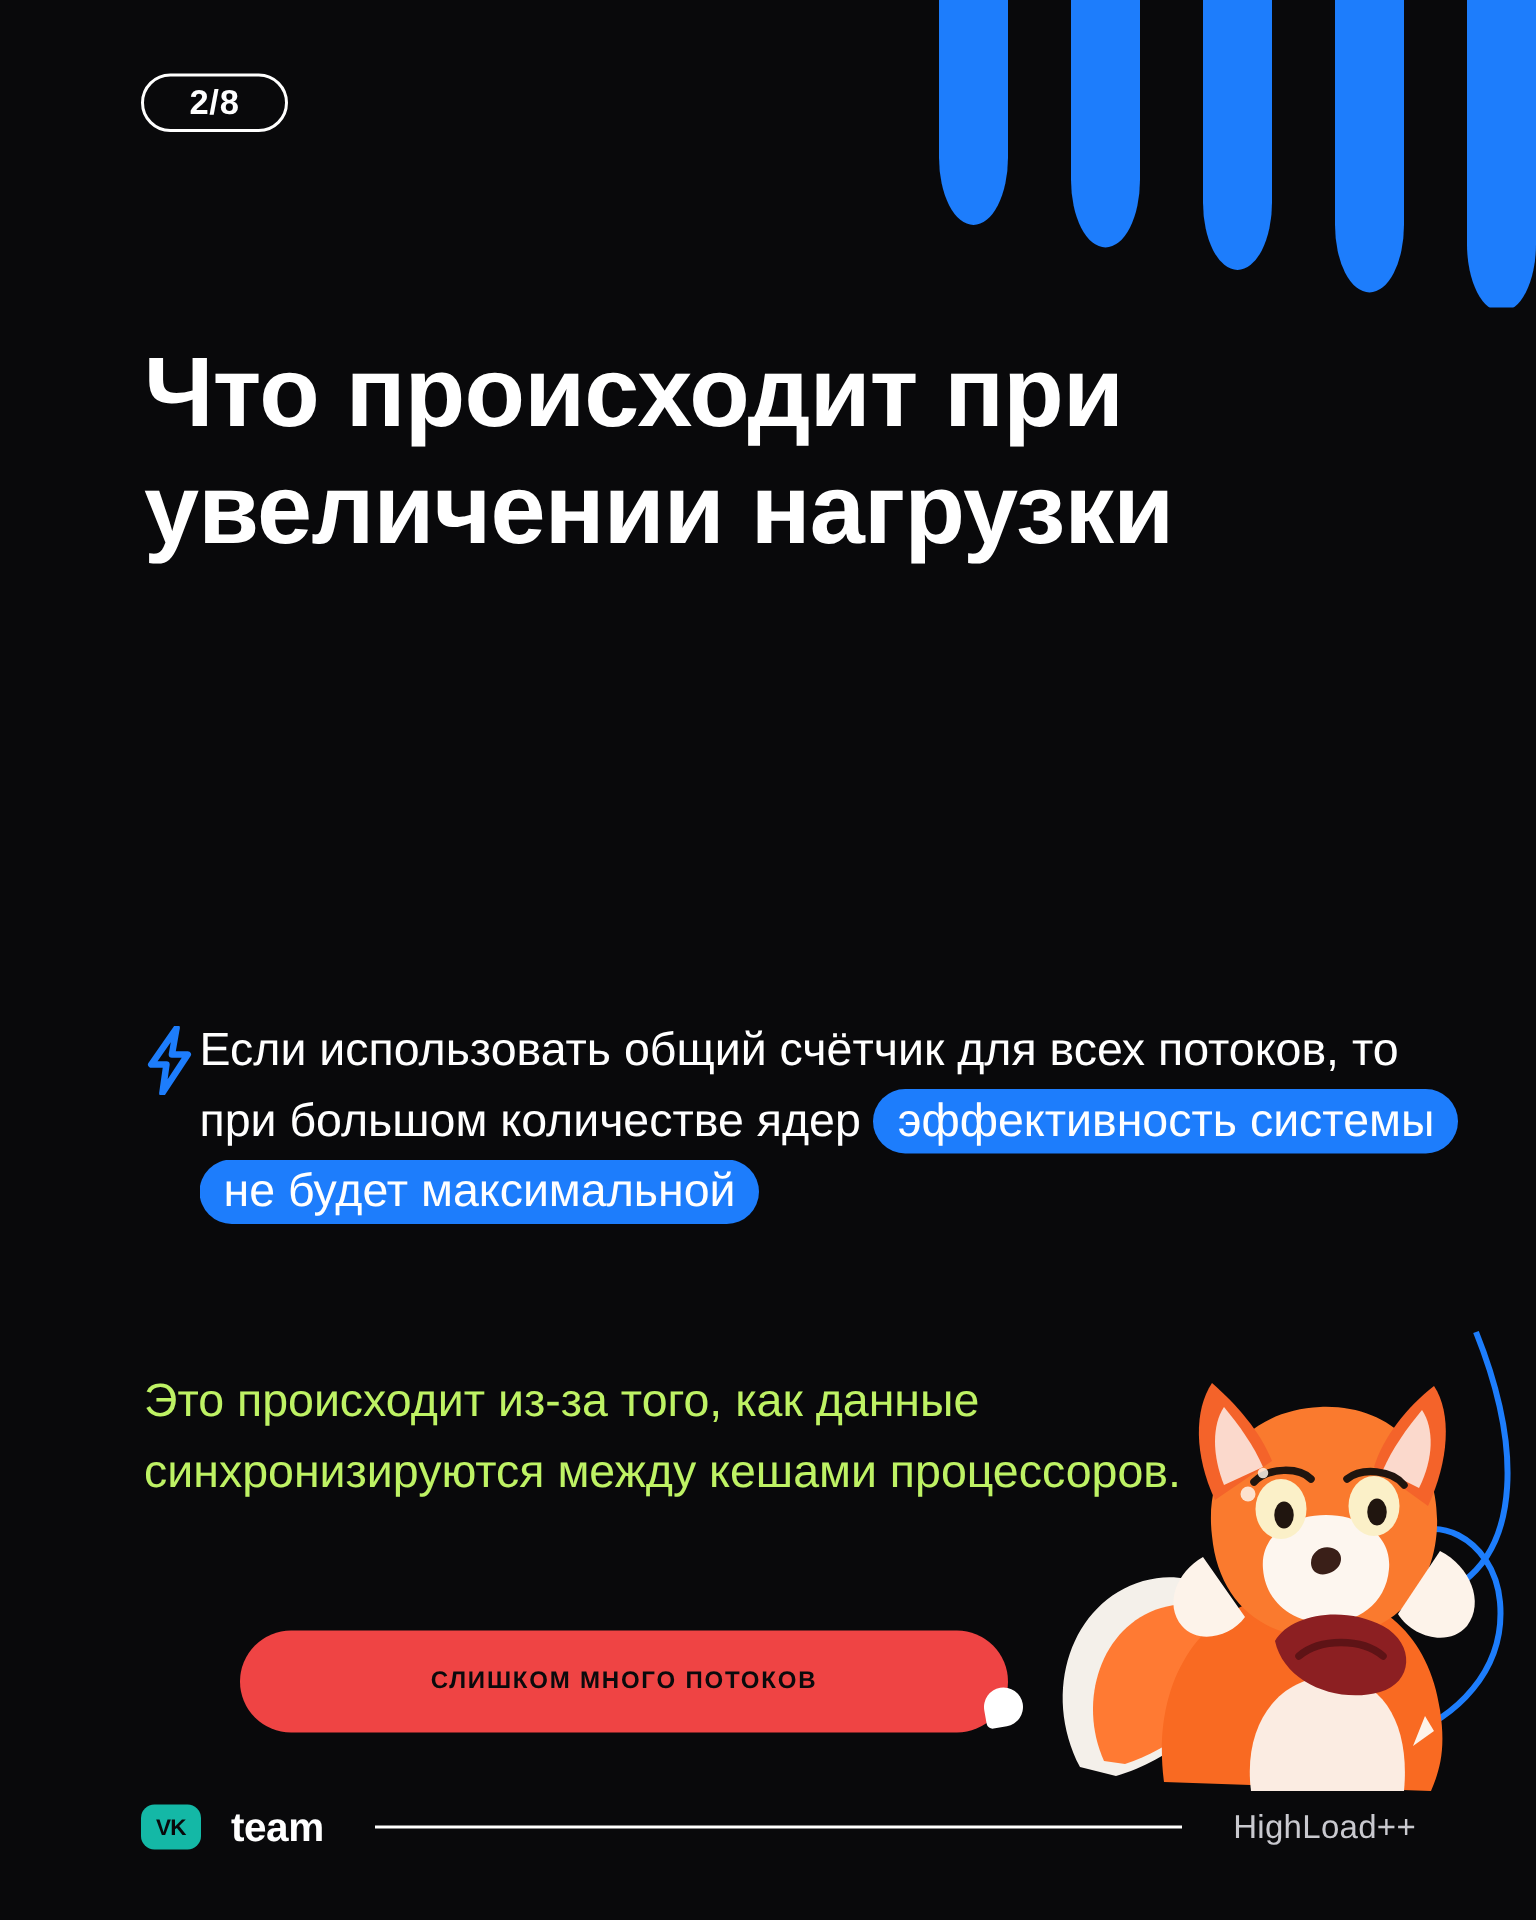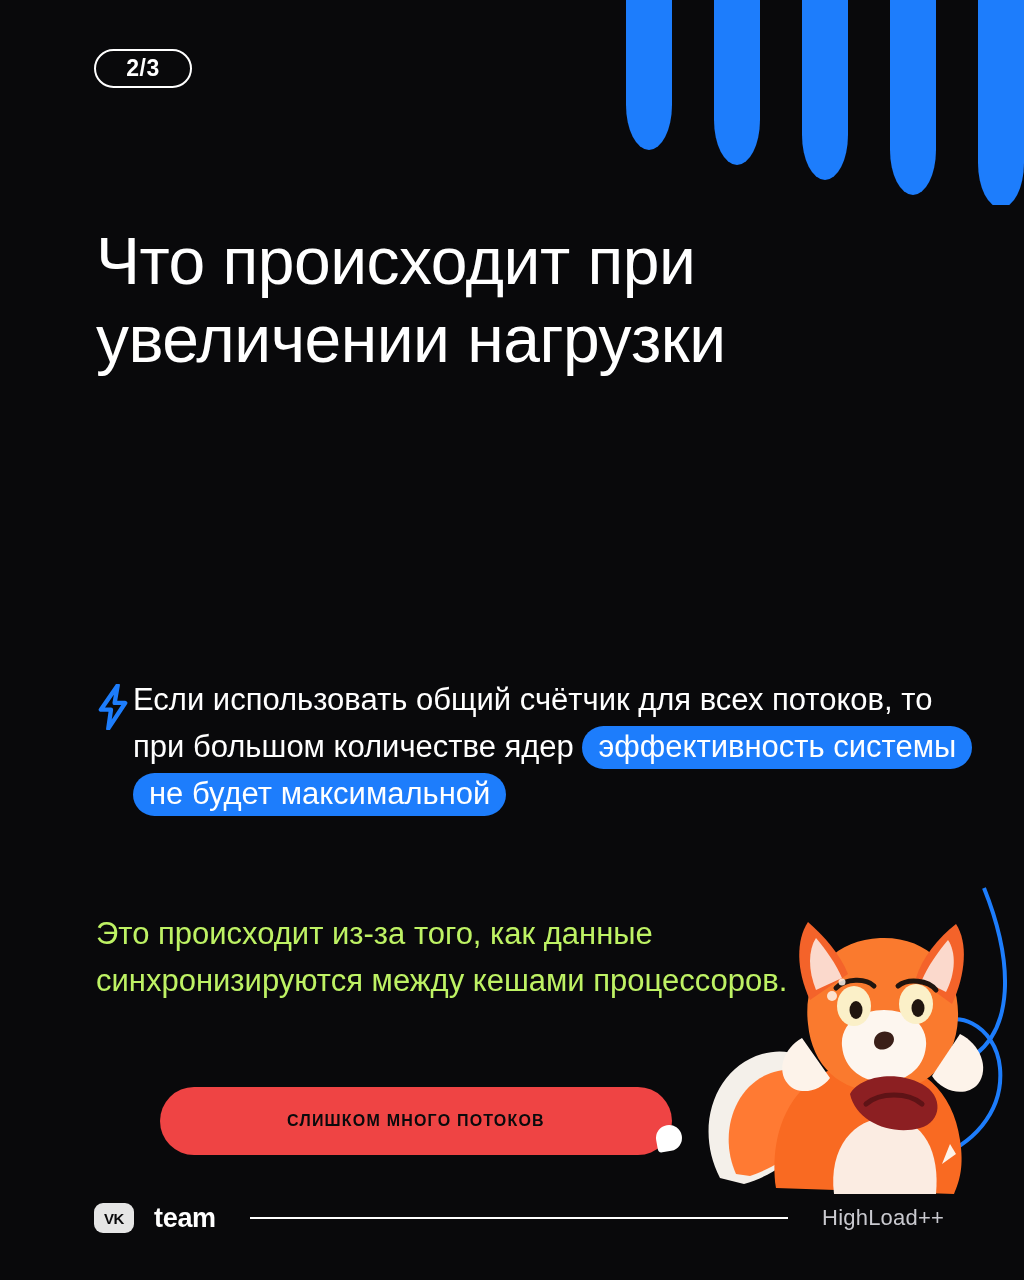--- a/index.html
+++ b/index.html
@@ -65,21 +65,21 @@
 
   
   .headline {
     position: absolute;
     top: 222px;
     left: 96px;
     width: 760px;
     color: #ffffff;
     font-size: 66px;
     line-height: 78px;
-    font-weight: normal;
+    font-weight: bold;
     letter-spacing: -0.5px;
   }
 
   
   .para1 {
     position: absolute;
     top: 505px;
     left: 96px;
     width: 880px;
     color: #ffffff;
@@ -179,21 +179,21 @@
     right: 80px;
     bottom: 42px;
     height: 40px;
     display: flex;
     align-items: center;
     gap: 20px;
   }
   .vk-logo {
     width: 40px;
     height: 30px;
-    background: #e5e5e5;
+    background: #14b8a6;
     border-radius: 9px;
     display: flex;
     align-items: center;
     justify-content: center;
     color: #09090b;
     font-size: 15px;
     font-weight: bold;
     letter-spacing: -0.5px;
   }
   .vk-team {
@@ -221,21 +221,21 @@
 <div class="slide">
 
   <div class="stripes">
     <div class="stripe s1"></div>
     <div class="stripe s2"></div>
     <div class="stripe s3"></div>
     <div class="stripe s4"></div>
     <div class="stripe s5"></div>
   </div>
 
-  <div class="counter">2/3</div>
+  <div class="counter">2/8</div>
 
   <h1 class="headline">Что происходит при увеличении нагрузки</h1>
 
 
   <div class="bullet-block">
     <span class="bolt-icon">
       <svg viewBox="0 0 24 34" width="34" height="46" aria-hidden="true">
         <path d="M15.5 1 L3 19 h7.5 L8.5 33 L21 14 h-7.8 Z" fill="none" stroke="#1d7dfc" stroke-width="3.2" stroke-linejoin="round" stroke-linecap="round"></path>
       </svg>
     </span>

